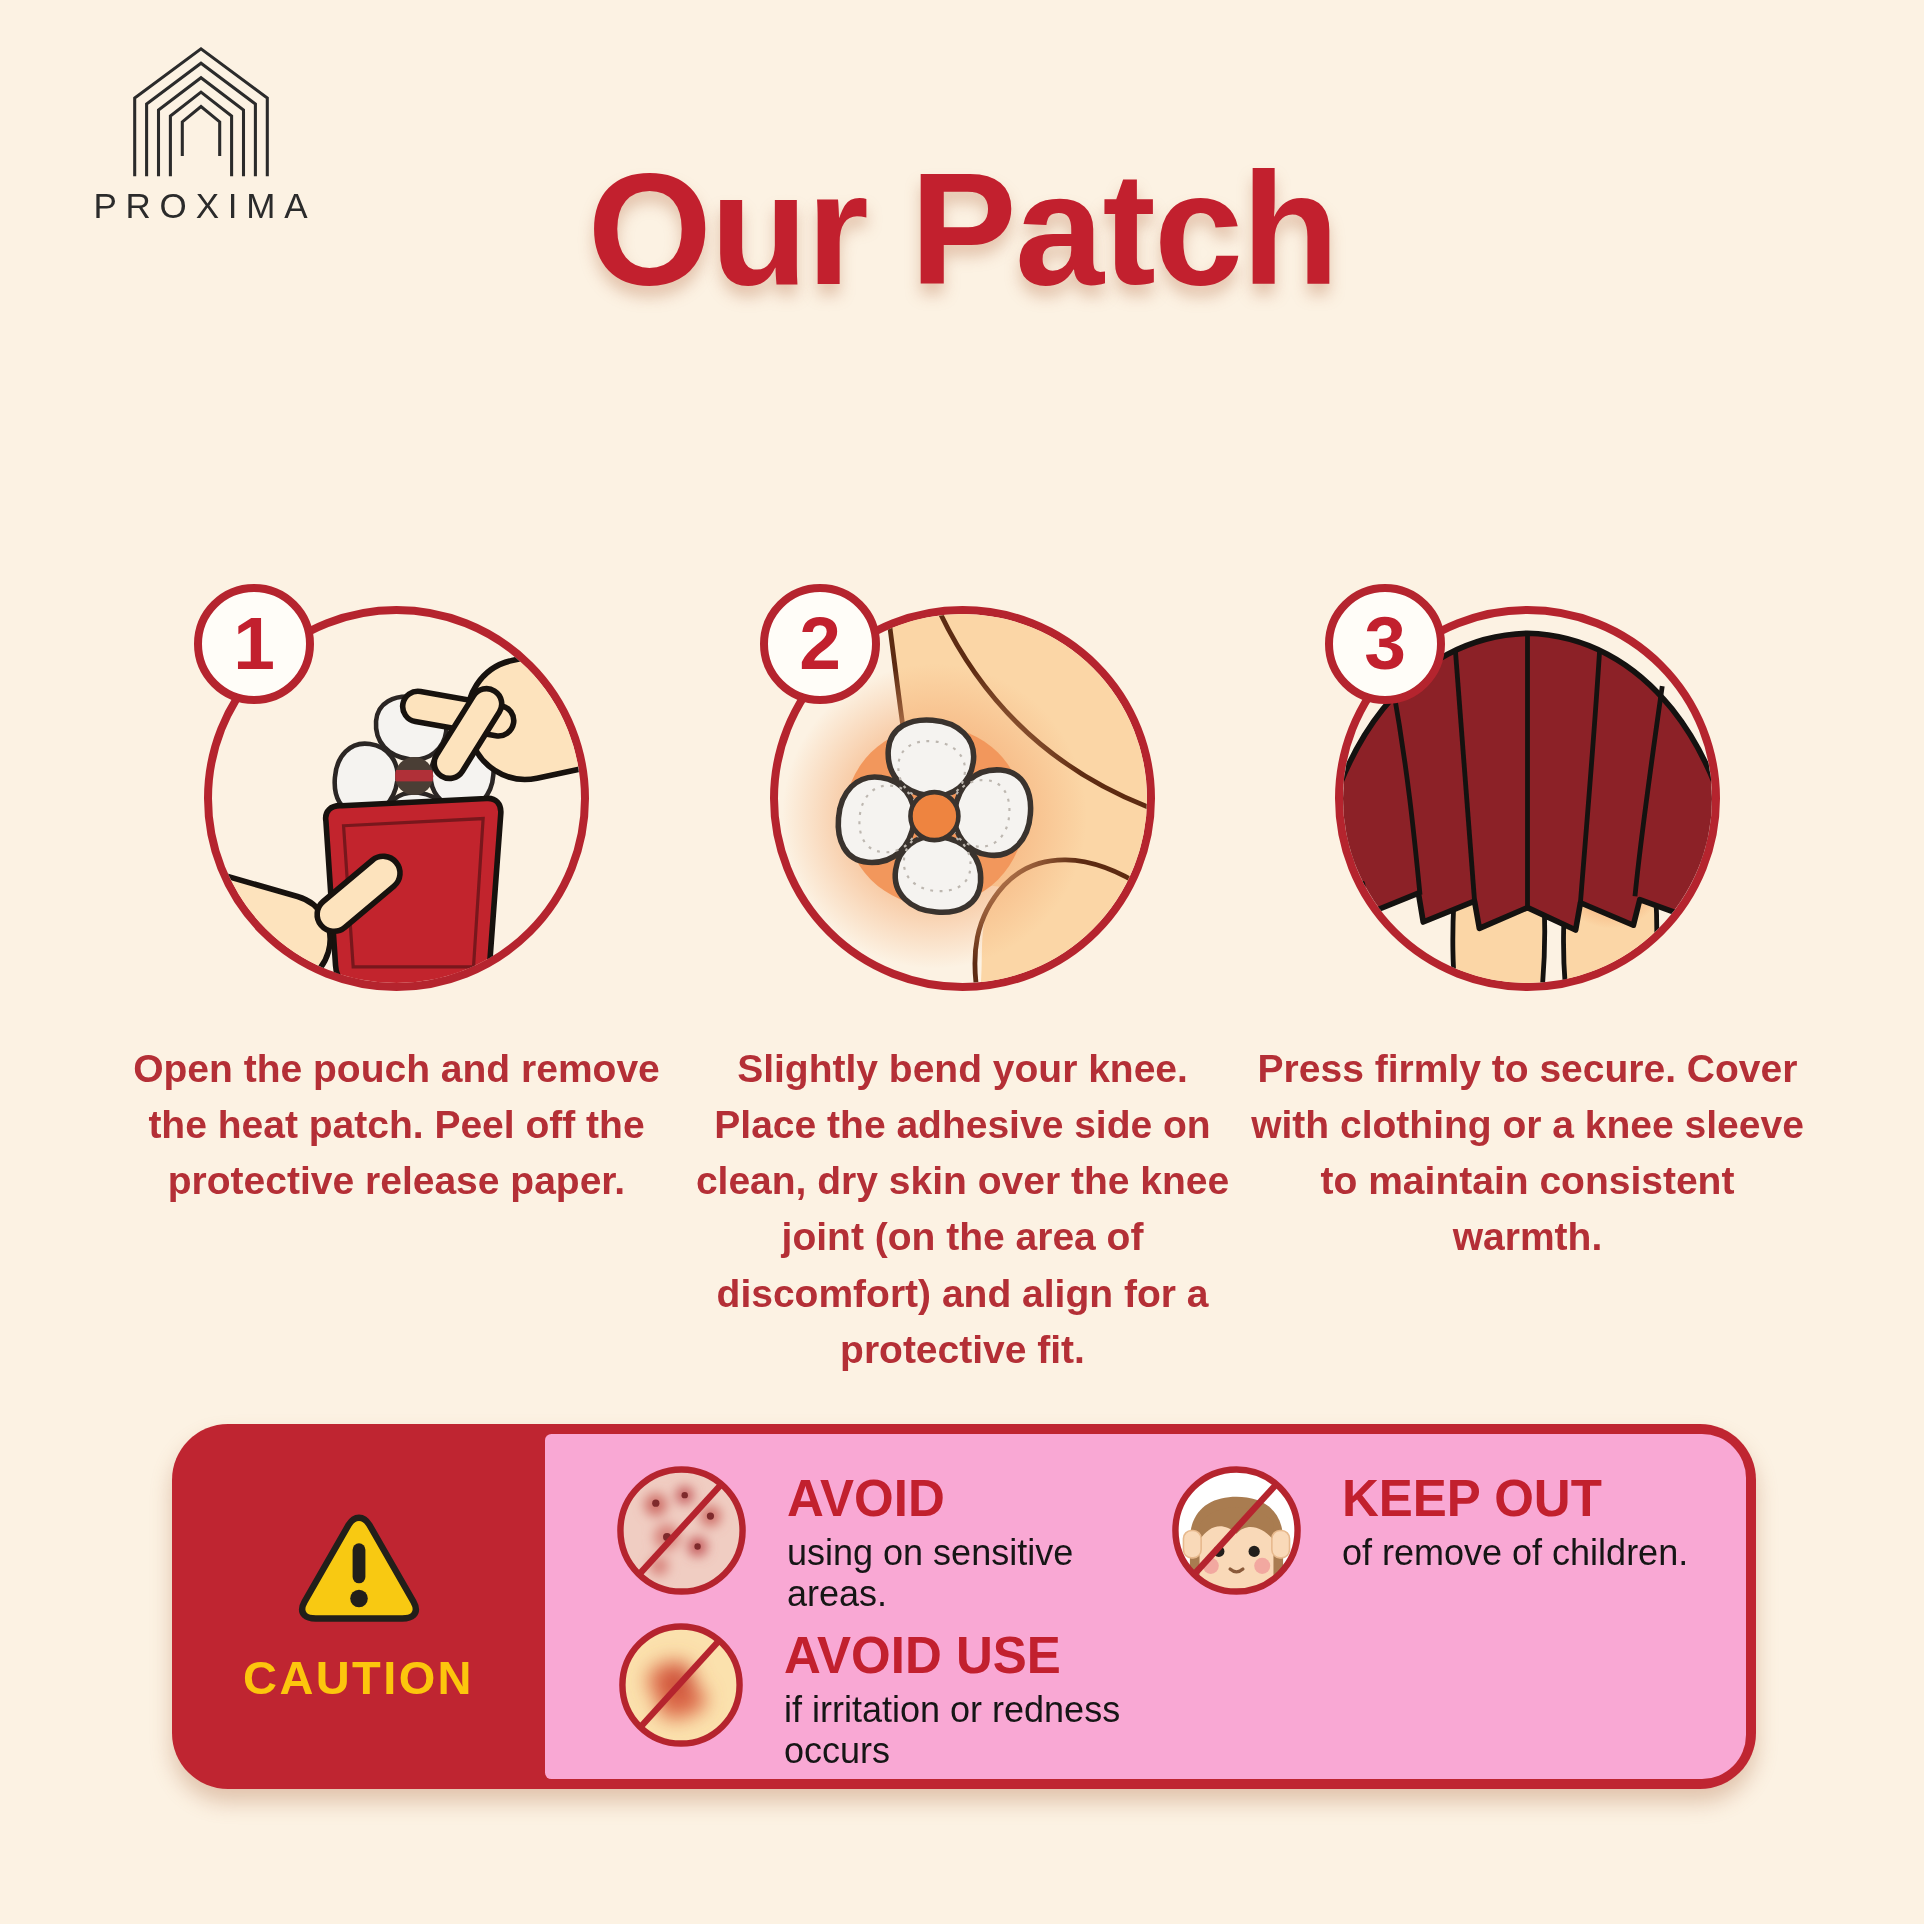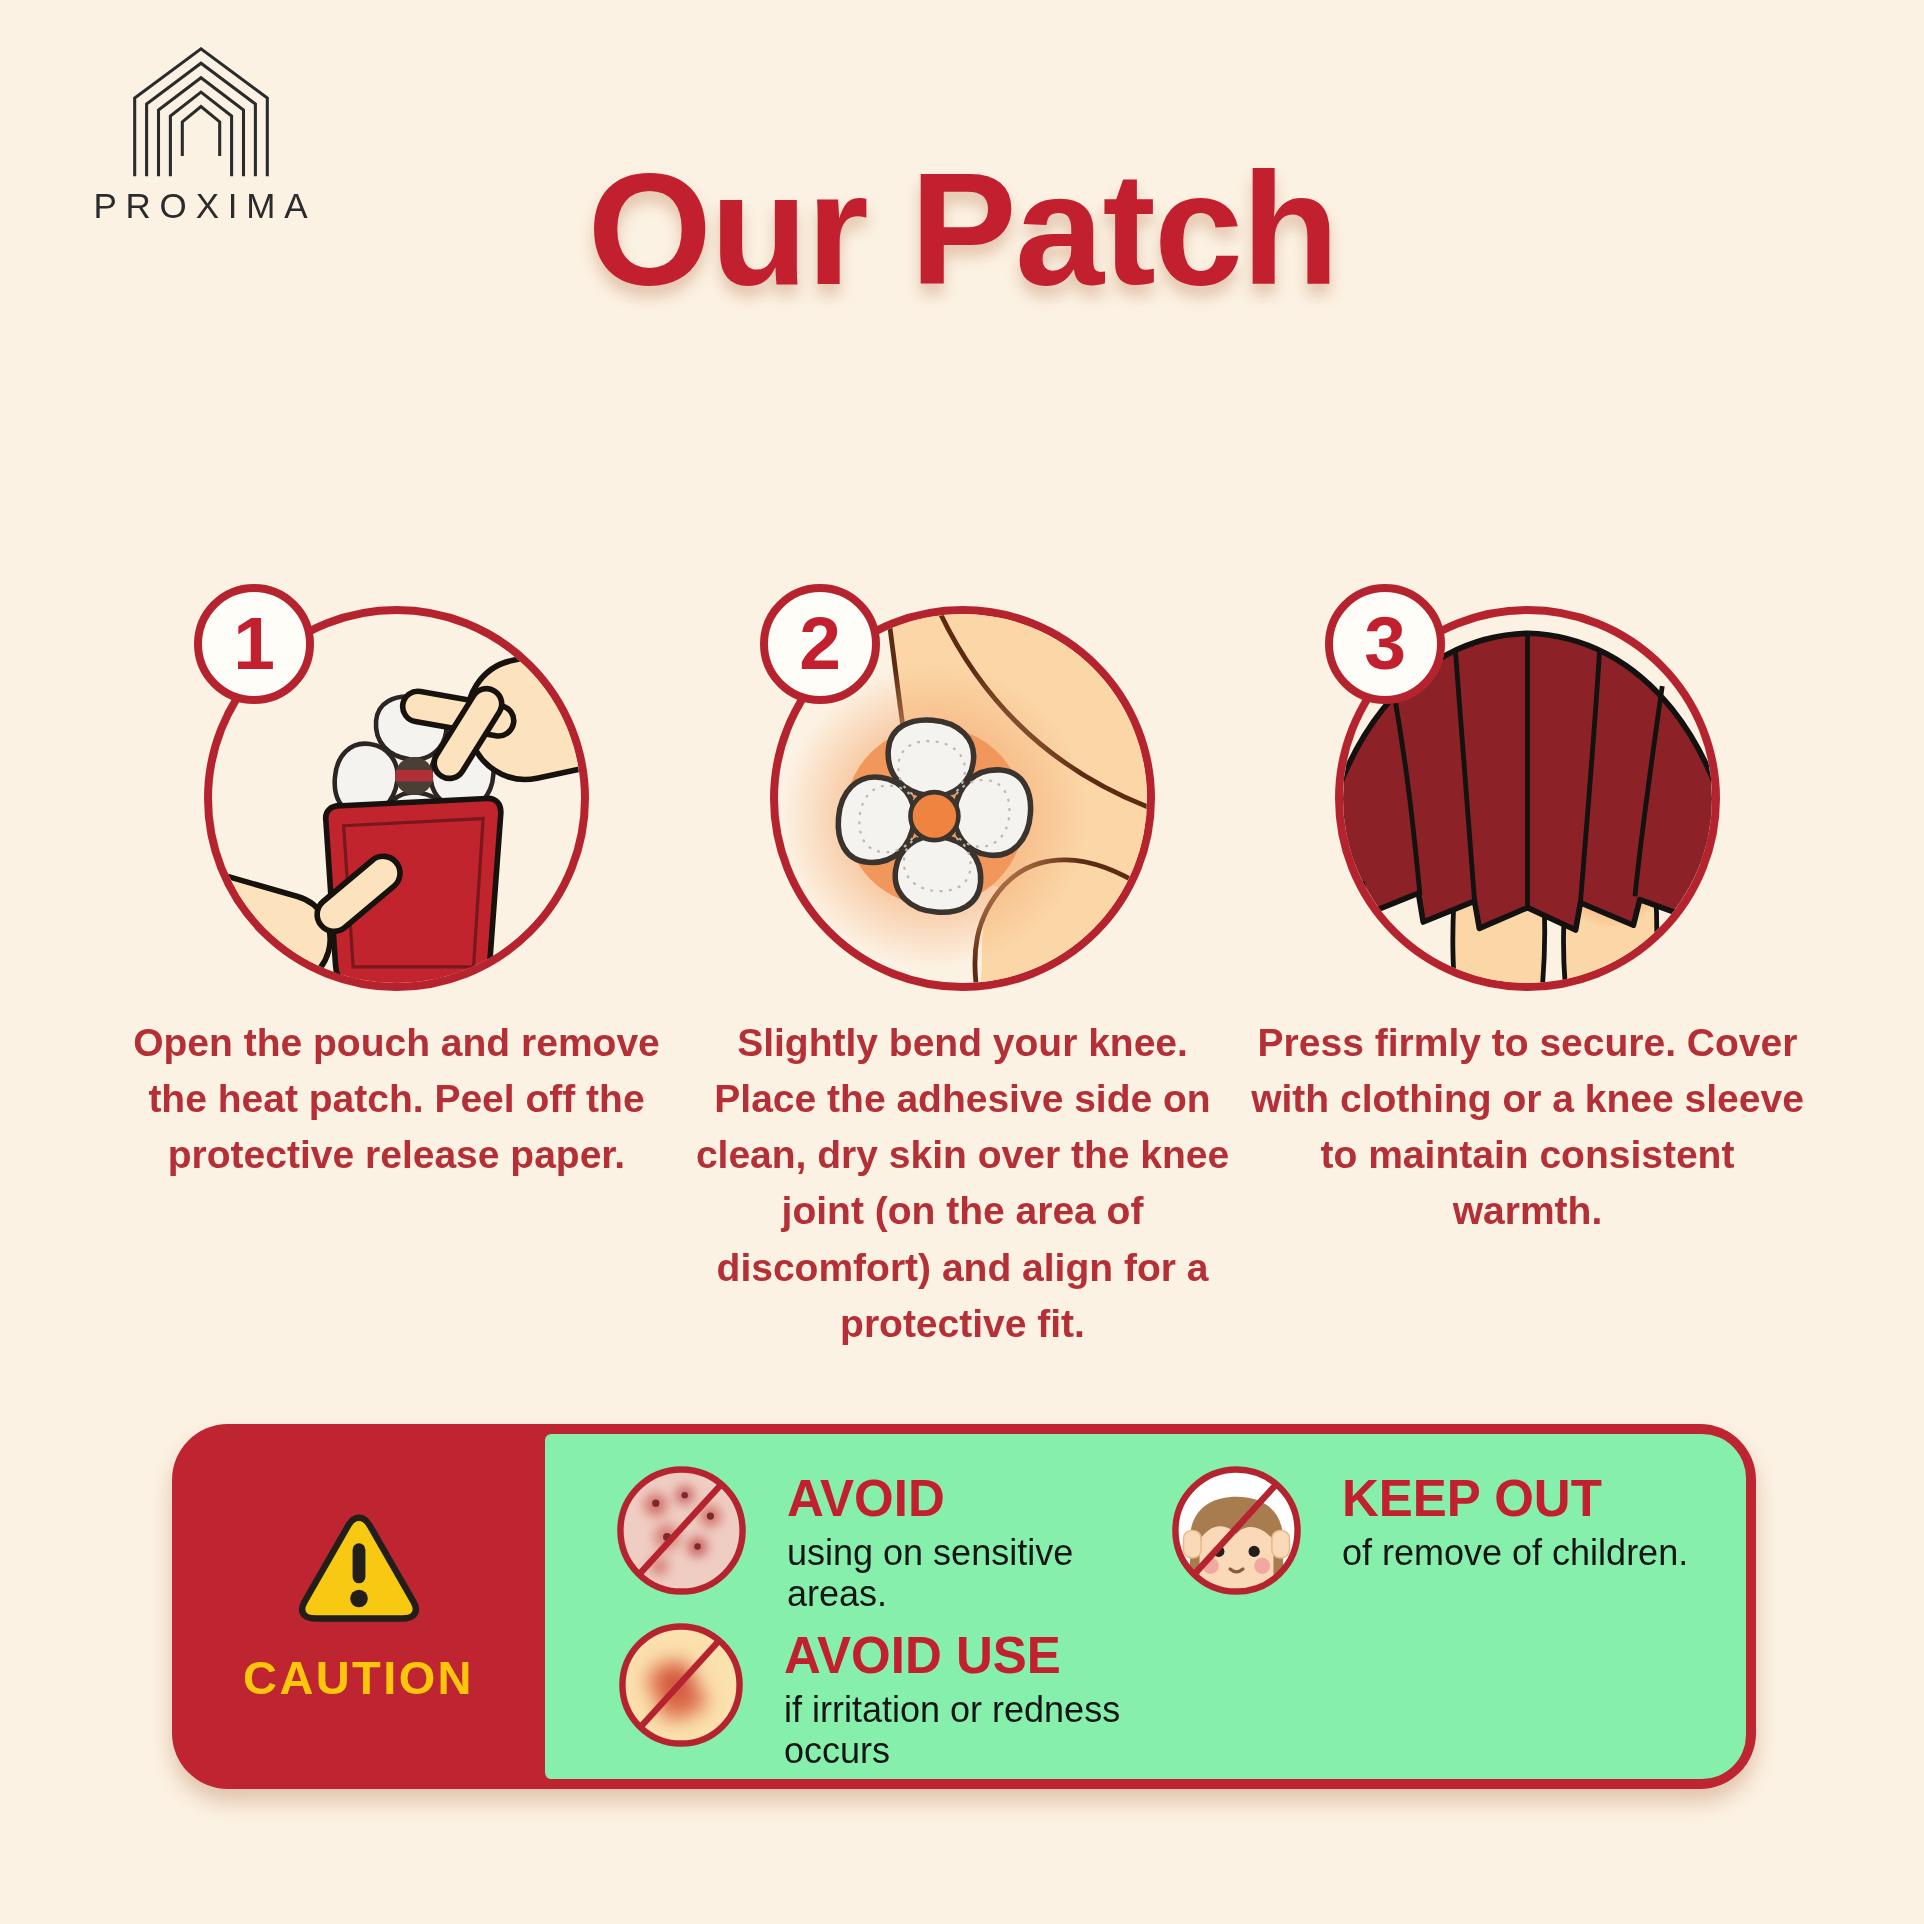--- a/index.html
+++ b/index.html
@@ -32,39 +32,39 @@
   }
   .circle svg{position:absolute;left:-8px;top:-8px;}
   .badge{
     position:absolute;left:74px;top:-22.5px;width:120px;height:120px;
     border-radius:50%;background:#fffdf8;border:8.8px solid #b5242e;
     box-sizing:border-box;display:flex;align-items:center;justify-content:center;
     z-index:5;
   }
   .badge span{font-size:75px;font-weight:800;color:#c2202e;line-height:1;}
   .caption{
-    margin-top:24px;text-align:center;color:#b42f36;
+    margin-top:50px;text-align:center;color:#b42f36;
     font-size:39px;line-height:1.44;font-weight:600;
   }
   
   .caution{
     position:absolute;left:172px;top:1424px;width:1584px;height:365px;
     background:#bf2531;border-radius:56px;
     box-shadow:0 13px 21px rgba(170,100,60,.33);
   }
   .caution-left{
     position:absolute;left:0;top:0;width:373px;height:100%;
     display:flex;flex-direction:column;align-items:center;justify-content:center;border-radius:32px;
   }
   .caution-label{
     margin-top:22.5px;font-size:47px;font-weight:800;color:#fcc60d;letter-spacing:2.4px;
   }
   .caution-panel{
     position:absolute;left:373px;top:9.6px;right:9.6px;bottom:9.6px;
-    background:#86efac;border-radius:6.4px 44px 44px 6.4px;
+    background:#f9a8d4;border-radius:6.4px 44px 44px 6.4px;
   }
   .citem{position:absolute;display:flex;align-items:flex-start;}
   .citem .cicon{flex:0 0 auto;}
   .citem-avoid{left:69px;top:29px;}
   .citem-stop{left:71px;top:186px;}
   .citem-keep{left:624px;top:29px;}
   .ctext{margin-left:38px;padding-top:9.6px;}
   .ctitle{font-size:51px;font-weight:800;color:#c2202e;line-height:1.05;}
   .cbody{margin-top:6.4px;font-size:36px;line-height:1.14;color:#161616;font-weight:500;}
   .cbody-avoid{width:321px;}

